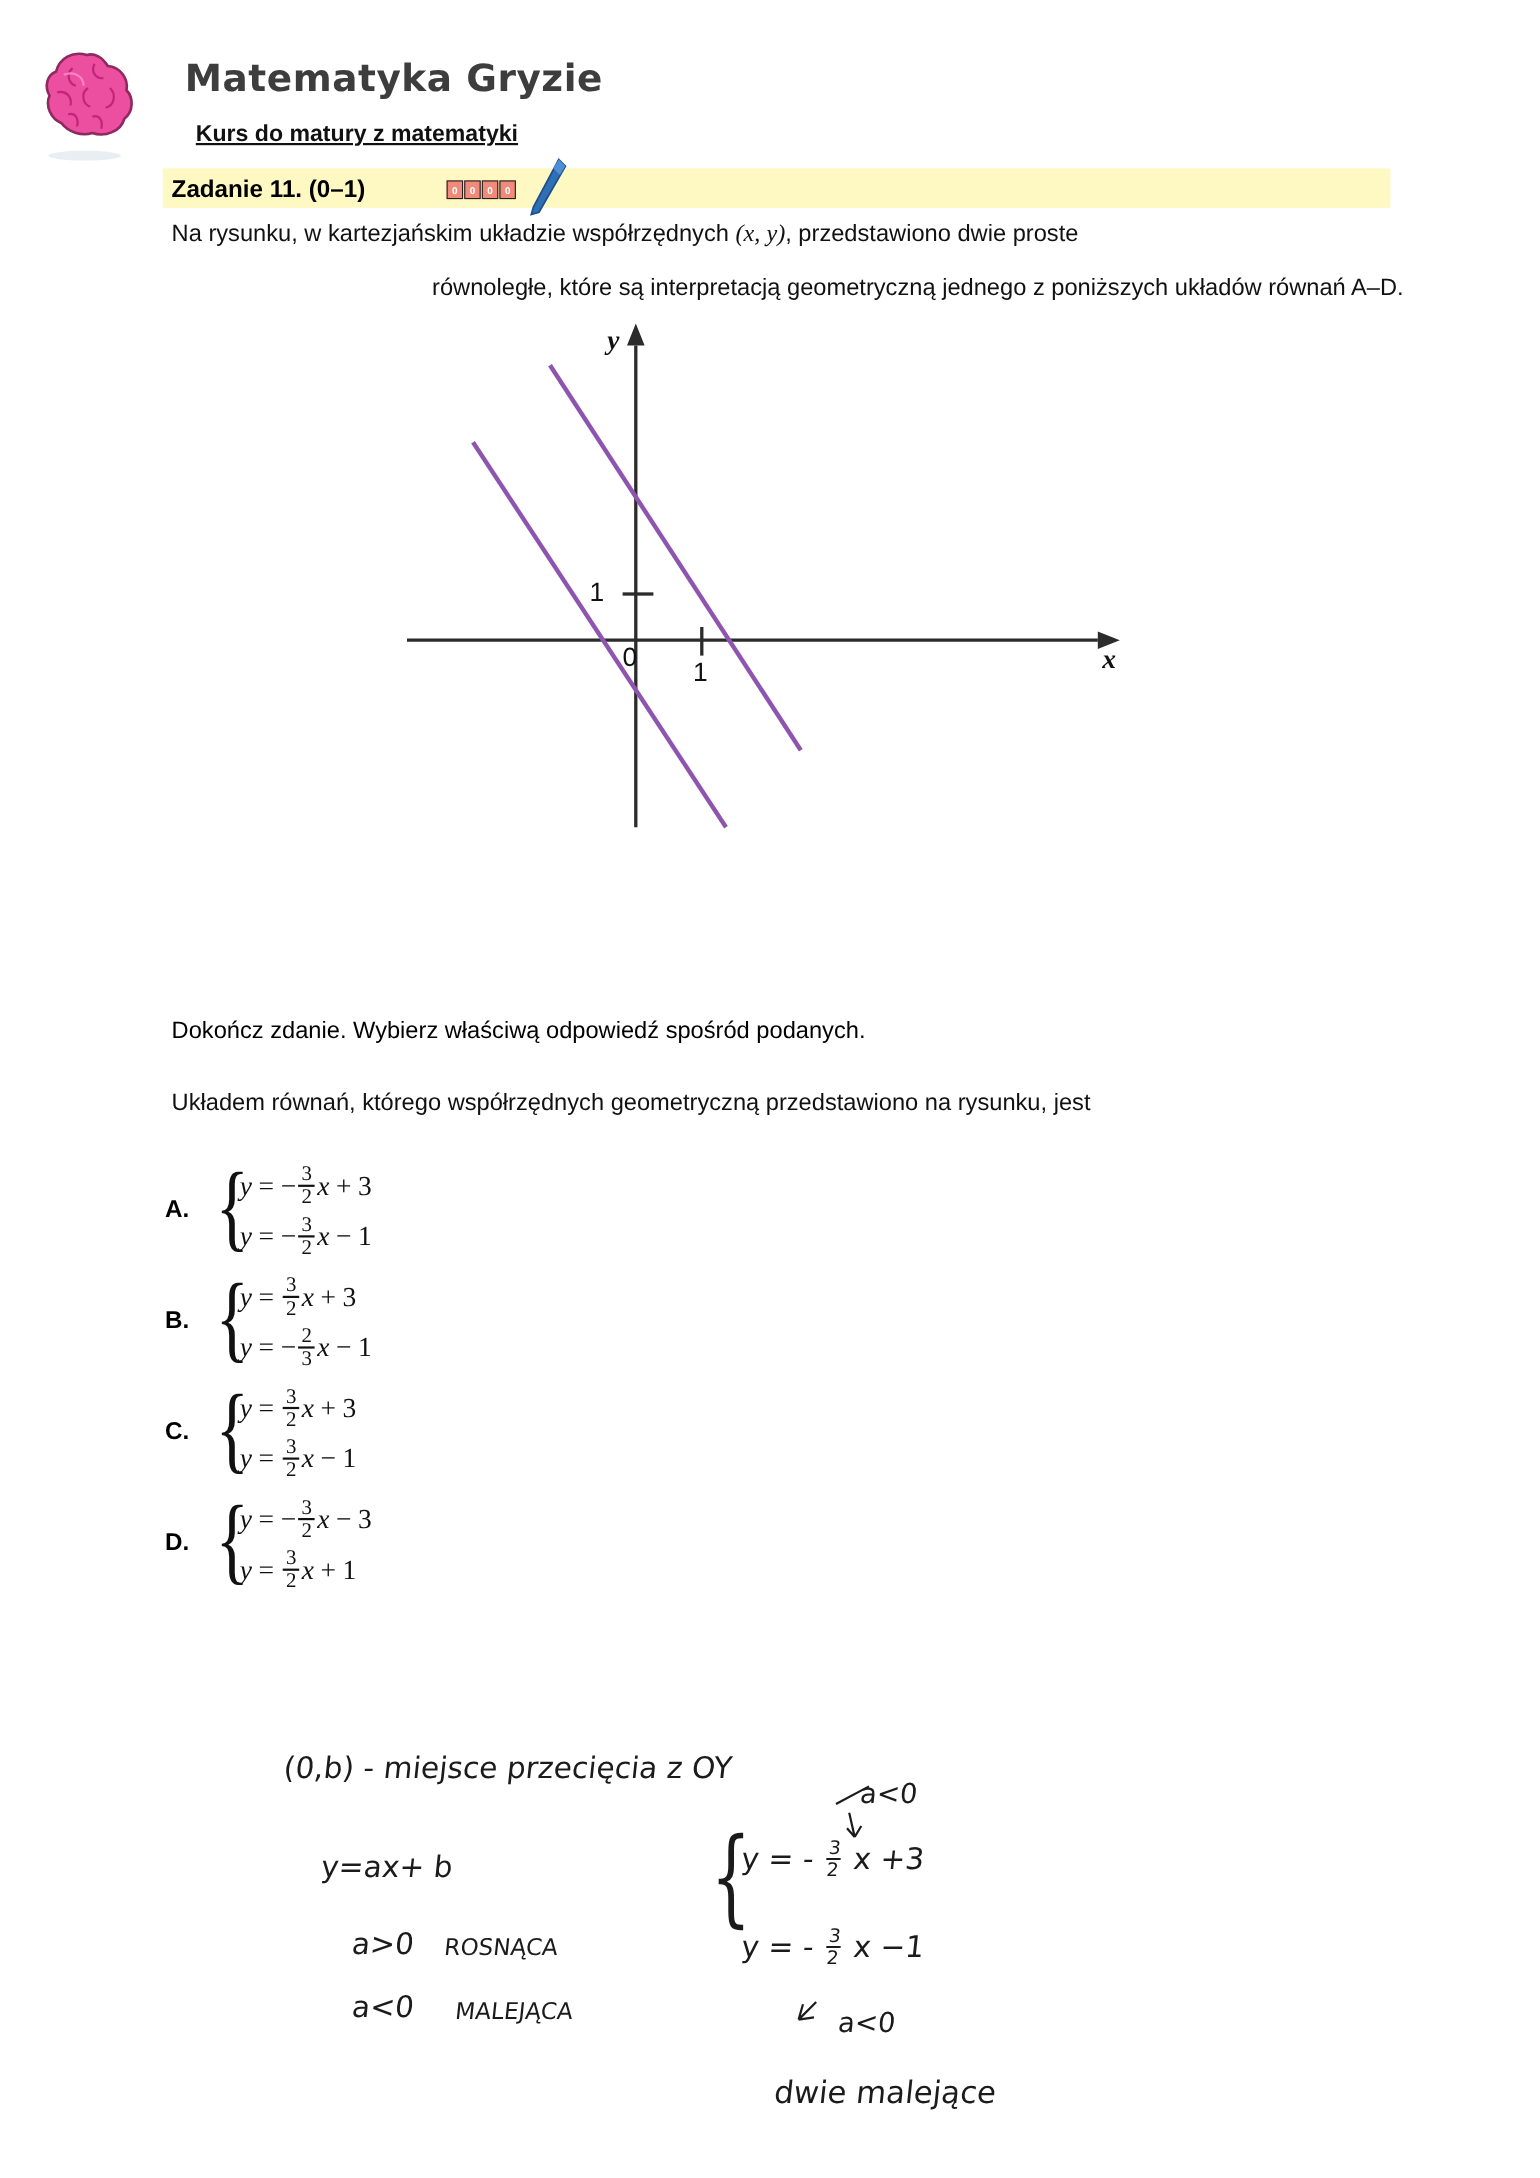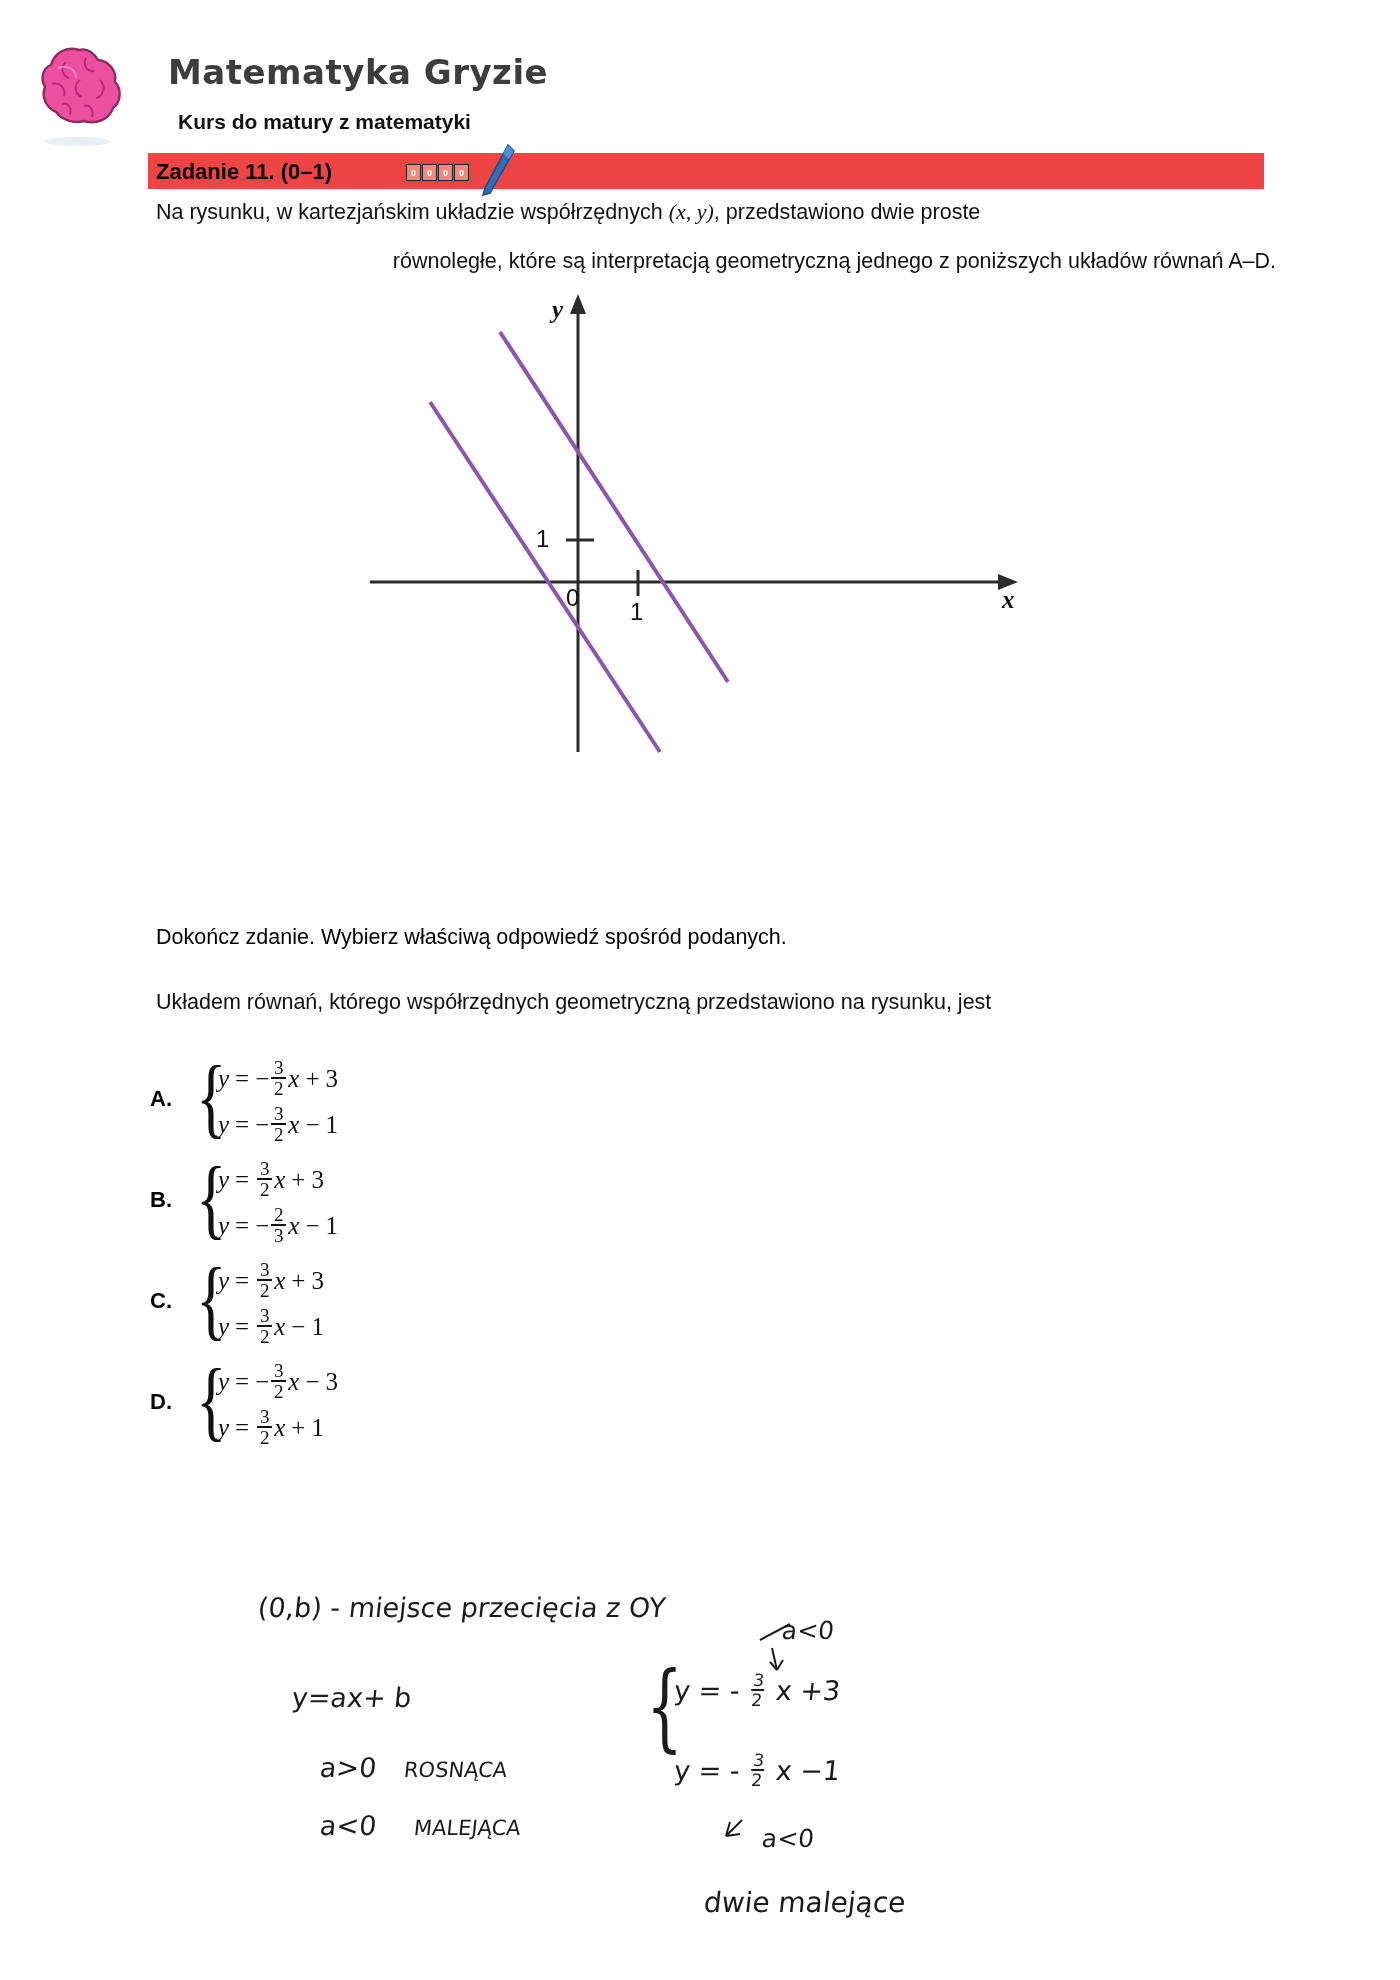--- a/index.html
+++ b/index.html
@@ -17,31 +17,31 @@
   .header { position:absolute; left:0; top:0; width:1400px; height:150px;margin-top:12px; }
   .brain-wrap { position:absolute; left:36px; top:28px; width:86px; height:96px; }
   .brand-title {
     position:absolute; left:168px; top:40px;
     font-size:34px; font-weight:bold; letter-spacing:.5px;
     color:#3d3d3d;
     font-family:"DejaVu Sans", sans-serif;
   }
   .brand-sub {
     position:absolute; left:178px; top:98px;
-    font-size:21px; font-weight:bold; color:#111;
+    font-size:21px; font-weight:bold; color:#111;text-decoration:underline;
   }
   .logo-shadow {
     position:absolute; left:44px; top:125px; width:66px; height:9px;
     background:#e9eef3; border-radius:50%;
   }
 
   
   .task-bar {
     position:absolute; left:148px; top:153px; width:1116px; height:36px;
-    background:#ef4444;
+    background:#fef9c3;
   }
   .task-label {
     position:absolute; left:8px; top:6px;
     font-size:22px; font-weight:bold; color:#000;
   }
   .score-boxes { position:absolute; left:258px; top:11px; display:flex; gap:1px; }
   .score-boxes .bx {
     width:15px; height:17px; background:#f08a7a; border:1.6px solid #222;
     display:flex; align-items:center; justify-content:center;
     font-size:9px; color:#fff; font-weight:bold;

